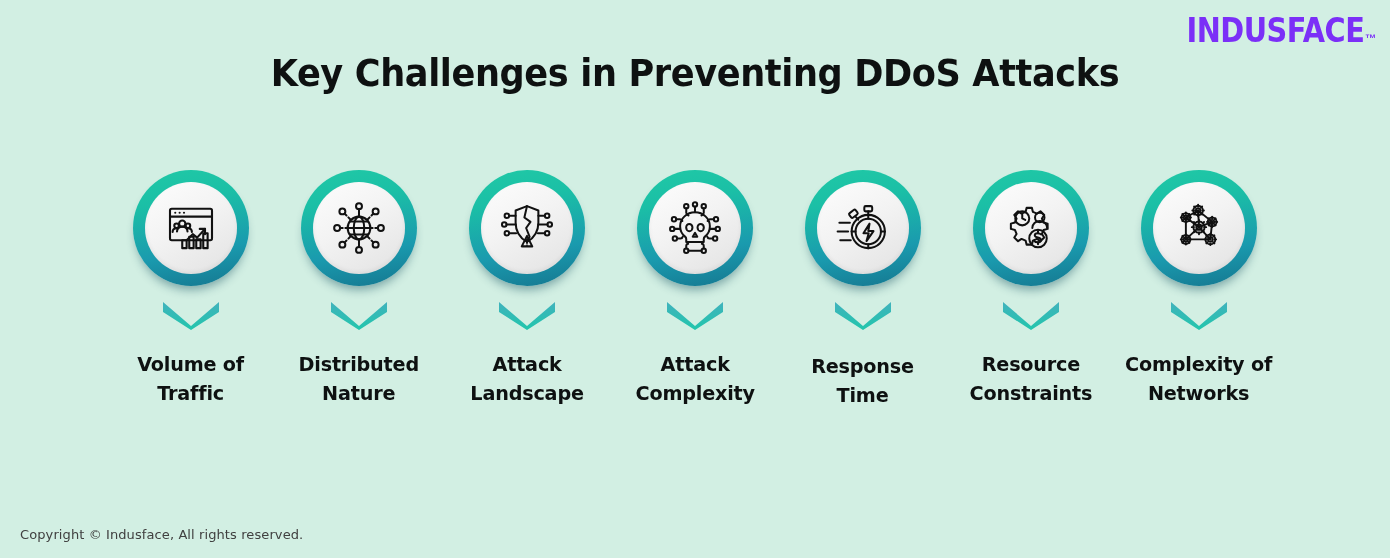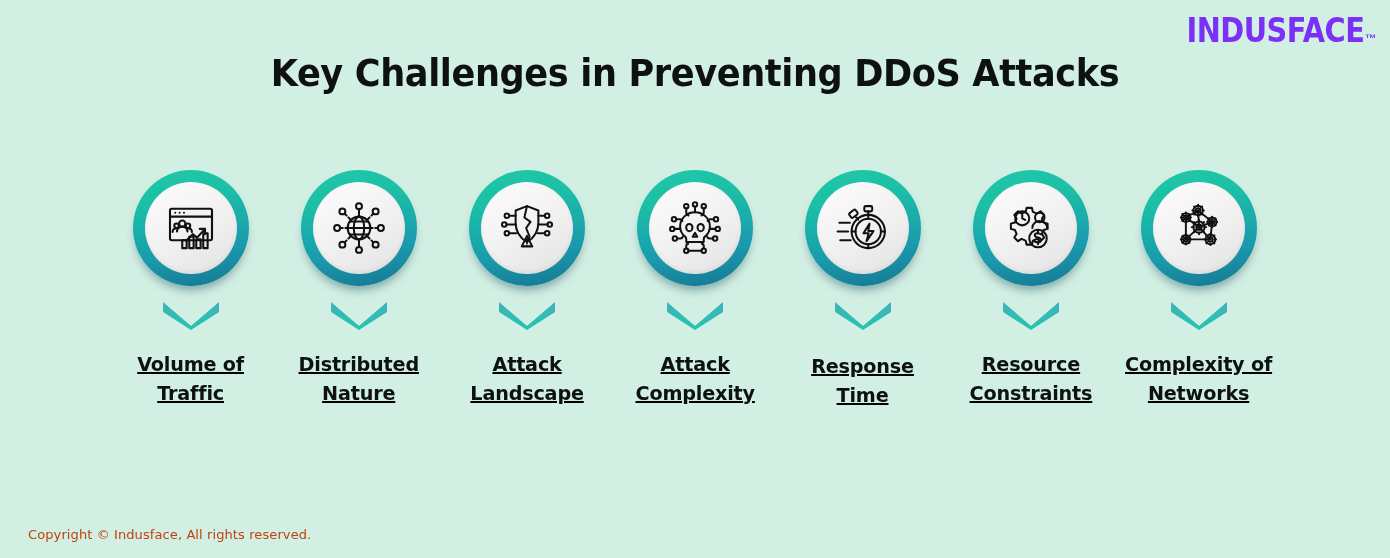--- a/index.html
+++ b/index.html
@@ -68,21 +68,20 @@
   
   #items-row {
     position: absolute;
     top: 170px;
     left: 0;
     width: 1390px;
     height: 270px;
     display: flex;
     justify-content: center;
     align-items: flex-start;
-    text-decoration: underline;
   }
   .item {
     width: 168px;
     display: flex;
     flex-direction: column;
     align-items: center;
   }
 
   
   .medallion {
@@ -131,23 +130,22 @@
   }
   .item.lower .item-label { margin-top: 22px; }
 
   
   #footer-copyright {
     position: absolute;
     left: 20px;
     bottom: 16px;
     font-family: "DejaVu Sans", sans-serif;
     font-size: 13px;
-    color: #c2410c;
+    color: #404040;
     letter-spacing: 0.1px;
-    margin-left: 8px;
   }
 </style>
 </head>
 <body>
 
 <div id="infographic">
 
   <div id="brand-logo">
     <span class="wordmark">INDUSFACE</span>
     <span class="tm">™</span>

